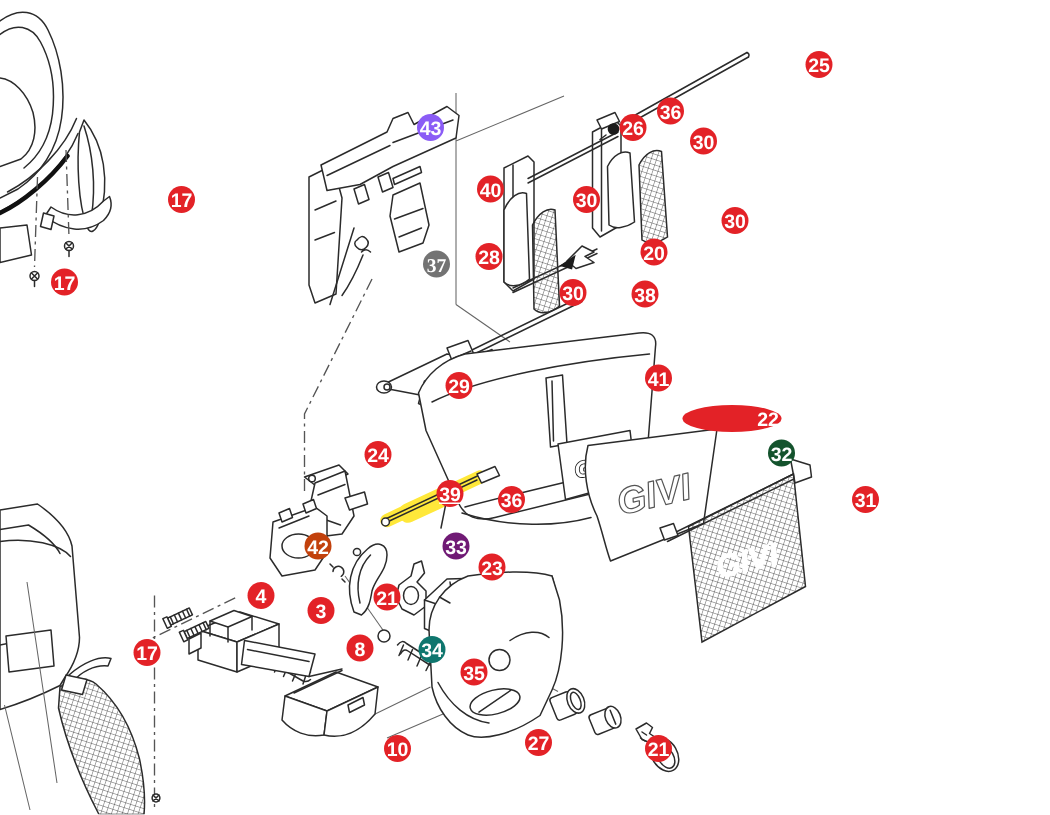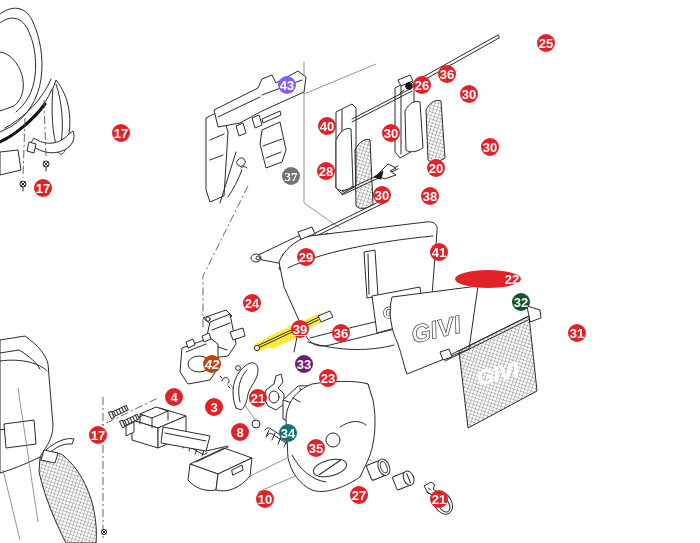--- a/index.html
+++ b/index.html
@@ -317,21 +317,21 @@
       <div class="callout" style="left: 333px; top: 186px; background: rgb(227, 34, 39); color: rgb(255, 255, 255);">30</div>
       <div class="callout" style="left: 381px; top: 187px; background: rgb(227, 34, 39); color: rgb(255, 255, 255);">38</div>
       <div class="callout" style="left: 257px; top: 248px; background: rgb(227, 34, 39); color: rgb(255, 255, 255);">29</div>
       <div class="callout" style="left: 390px; top: 243px; background: rgb(227, 34, 39); color: rgb(255, 255, 255);">41</div>
       <div class="callout" style="left: 415px; top: 270px; background: rgb(227, 34, 39); color: rgb(255, 255, 255); padding-left: 48px;">22</div>
       <div class="callout" style="left: 472px; top: 293px; background: #14532d; color: rgb(255, 255, 255);">32</div>
       <div class="callout" style="left: 203px; top: 294px; background: rgb(227, 34, 39); color: rgb(255, 255, 255);">24</div>
       <div class="callout" style="left: 251px; top: 320px; background: rgb(227, 34, 39); color: rgb(255, 255, 255); text-decoration: underline;">39</div>
       <div class="callout" style="left: 292px; top: 324px; background: rgb(227, 34, 39); color: rgb(255, 255, 255);">36</div>
       <div class="callout" style="left: 528px; top: 324px; background: rgb(227, 34, 39); color: rgb(255, 255, 255);">31</div>
-      <div class="callout" style="left: 163px; top: 355px; background: #c2410c; color: rgb(255, 255, 255); font-style: italic;">42</div>
+      <div class="callout" style="left: 163px; top: 355px; background: #c2410c; color: rgb(255, 255, 255);">42</div>
       <div class="callout" style="left: 255px; top: 355px; background: #701a75; color: rgb(255, 255, 255);">33</div>
       <div class="callout" style="left: 279px; top: 369px; background: rgb(227, 34, 39); color: rgb(255, 255, 255);">23</div>
       <div class="callout" style="left: 125px; top: 388px; background: rgb(227, 34, 39); color: rgb(255, 255, 255);">4</div>
       <div class="callout" style="left: 209px; top: 389px; background: rgb(227, 34, 39); color: rgb(255, 255, 255);">21</div>
       <div class="callout" style="left: 165px; top: 398px; background: rgb(227, 34, 39); color: rgb(255, 255, 255);">3</div>
       <div class="callout" style="left: 191px; top: 423px; background: rgb(227, 34, 39); color: rgb(255, 255, 255);">8</div>
       <div class="callout" style="left: 239px; top: 424px; background: #0f766e; color: rgb(255, 255, 255);">34</div>
       <div class="callout" style="left: 49px; top: 426px; background: rgb(227, 34, 39); color: rgb(255, 255, 255);">17</div>
       <div class="callout" style="left: 267px; top: 439px; background: rgb(227, 34, 39); color: rgb(255, 255, 255);">35</div>
       <div class="callout" style="left: 216px; top: 490px; background: rgb(227, 34, 39); color: rgb(255, 255, 255);">10</div>

